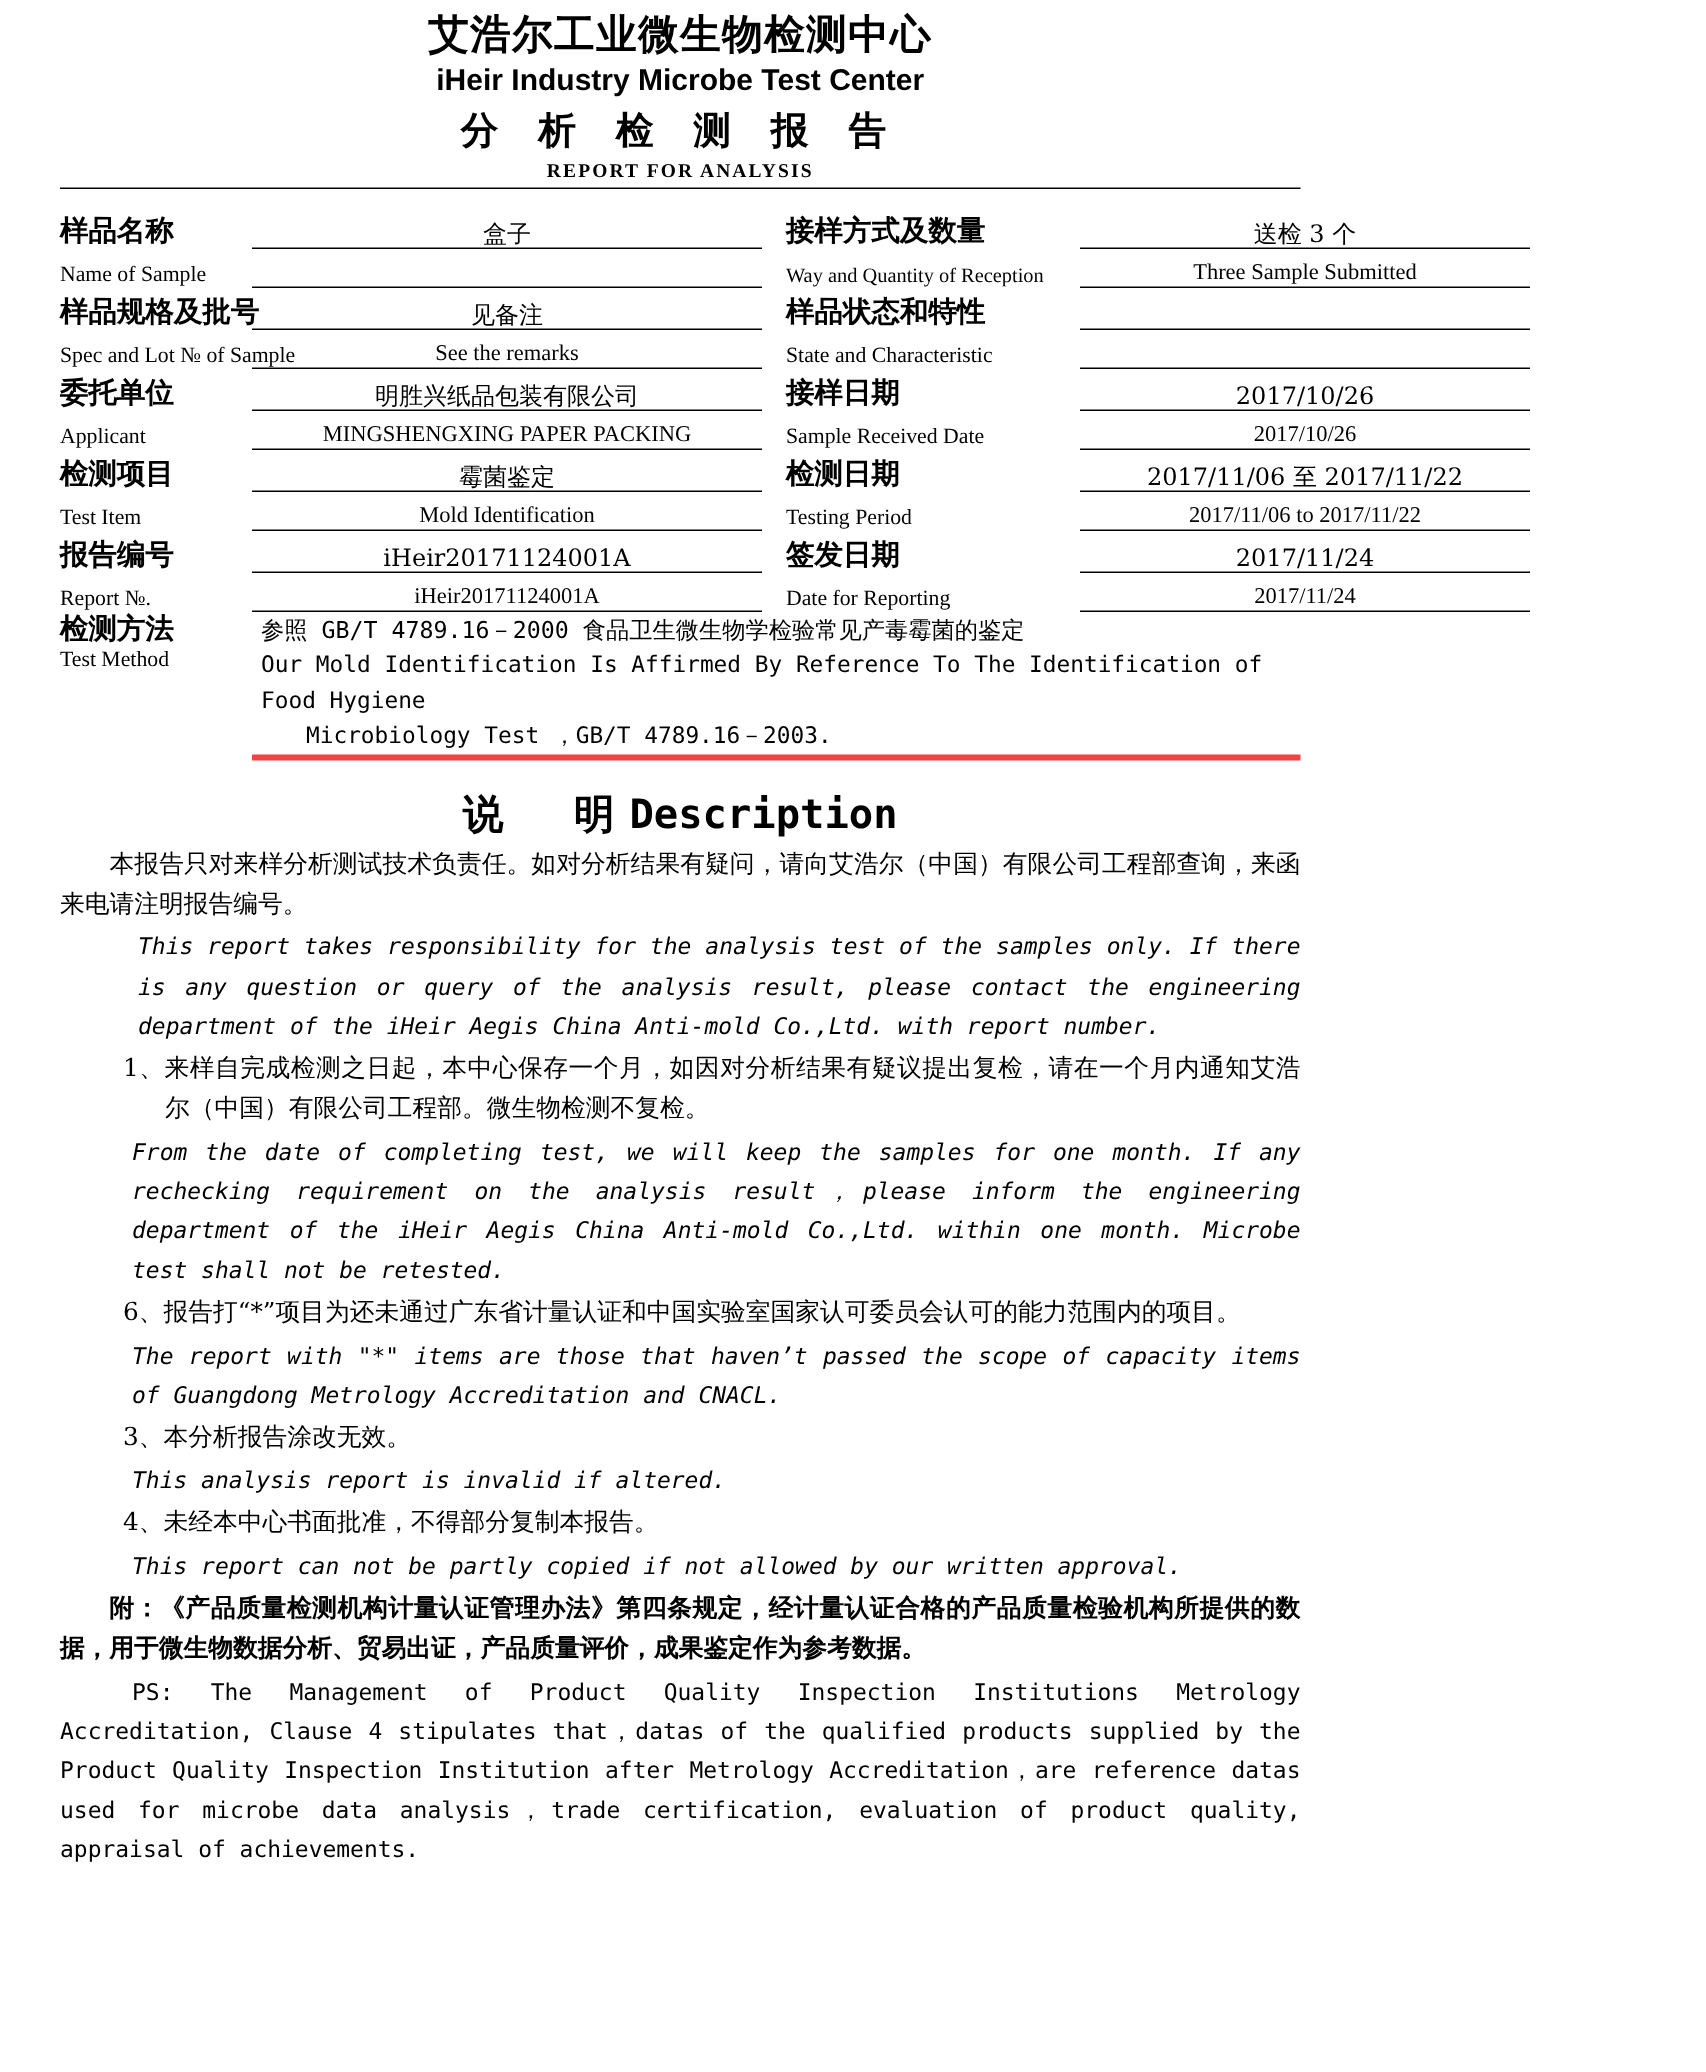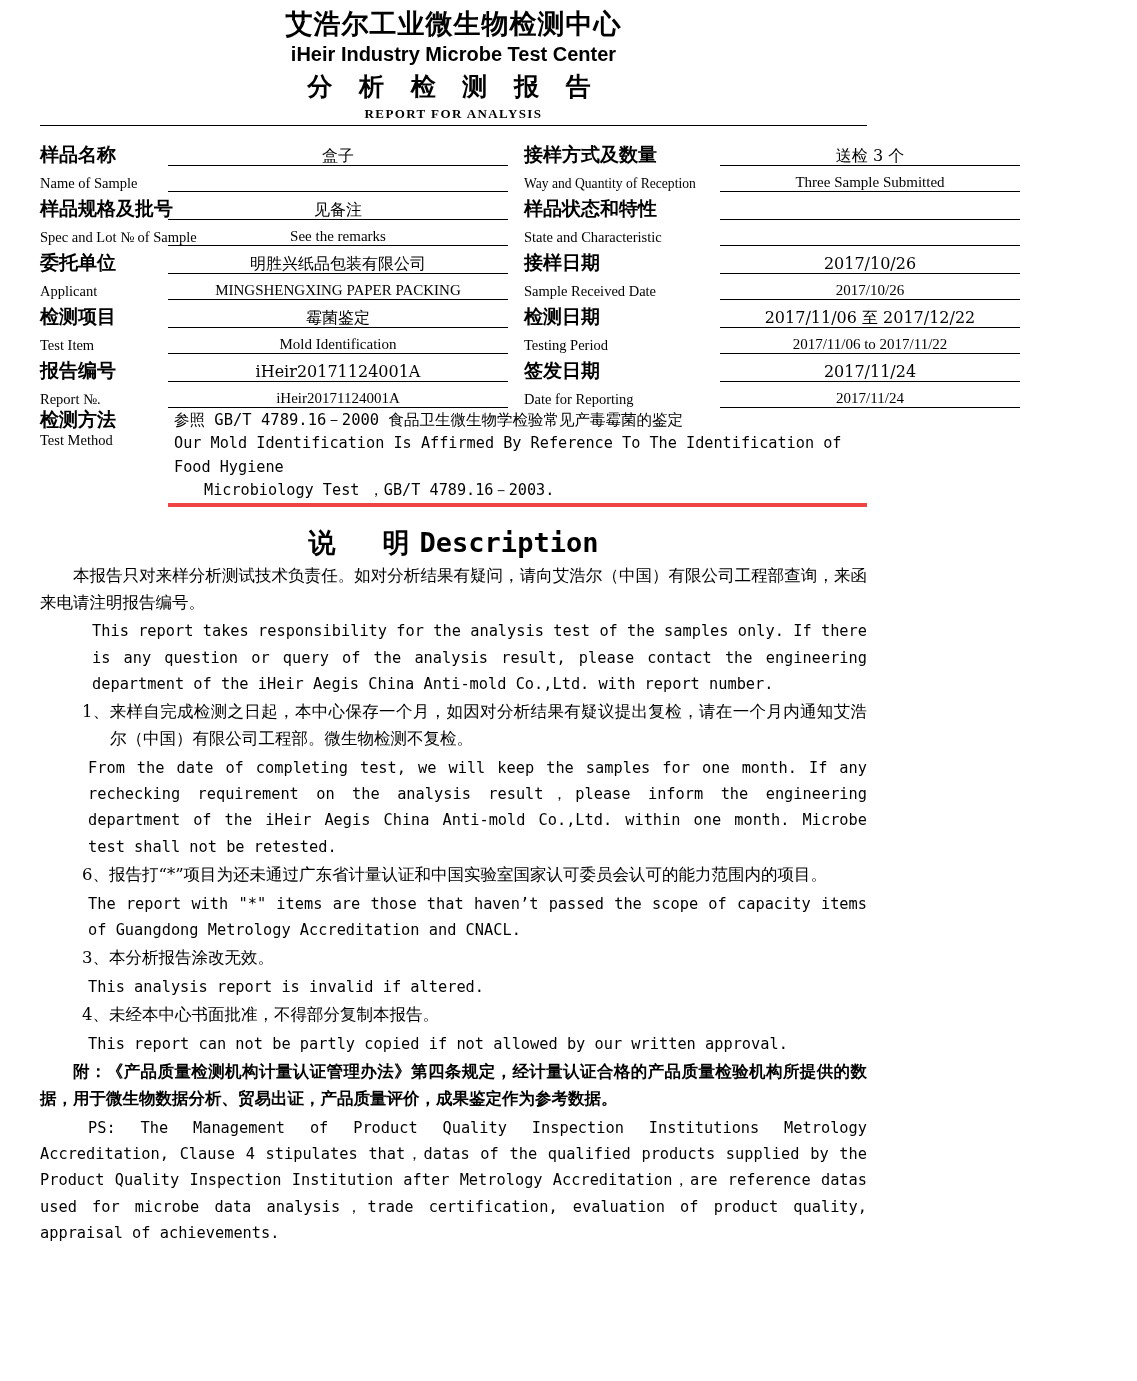--- a/index.html
+++ b/index.html
@@ -154,20 +154,21 @@
     text-align: justify;
     margin: 2px 0;
   }
   .p-cn.indent2 { text-indent: 2em; }
   .p-en {
     font-family: "DejaVu Sans Mono", monospace;
     font-size: 15.3px;
     line-height: 1.72;
     text-align: justify;
     margin: 2px 0;
+    font-style: italic;
   }
   .pad-left { padding-left: 52px; }
   .pad-left-sm { padding-left: 48px; }
   .num-item {
     font-family: "DejaVu Serif", serif;
     font-size: 16.5px;
     line-height: 1.62;
     text-align: justify;
     margin: 2px 0;
     padding-left: 42px;
@@ -251,21 +252,21 @@
       <td></td>
       <td class="lbl-en">Sample Received Date</td>
       <td class="val-en val-box">2017/10/26</td>
     </tr>
 
     <tr class="row-cn">
       <td class="lbl-cn">检测项目</td>
       <td class="val-cn val-box">霉菌鉴定</td>
       <td></td>
       <td class="lbl-cn">检测日期</td>
-      <td class="val-cn val-box">2017/11/06 至 2017/12/22</td>
+      <td class="val-cn val-box">2017/11/06 至 2017/11/22</td>
     </tr>
     <tr class="row-en">
       <td class="lbl-en">Test Item</td>
       <td class="val-en val-box">Mold Identification</td>
       <td></td>
       <td class="lbl-en">Testing Period</td>
       <td class="val-en val-box">2017/11/06 to 2017/11/22</td>
     </tr>
 
     <tr class="row-cn">

